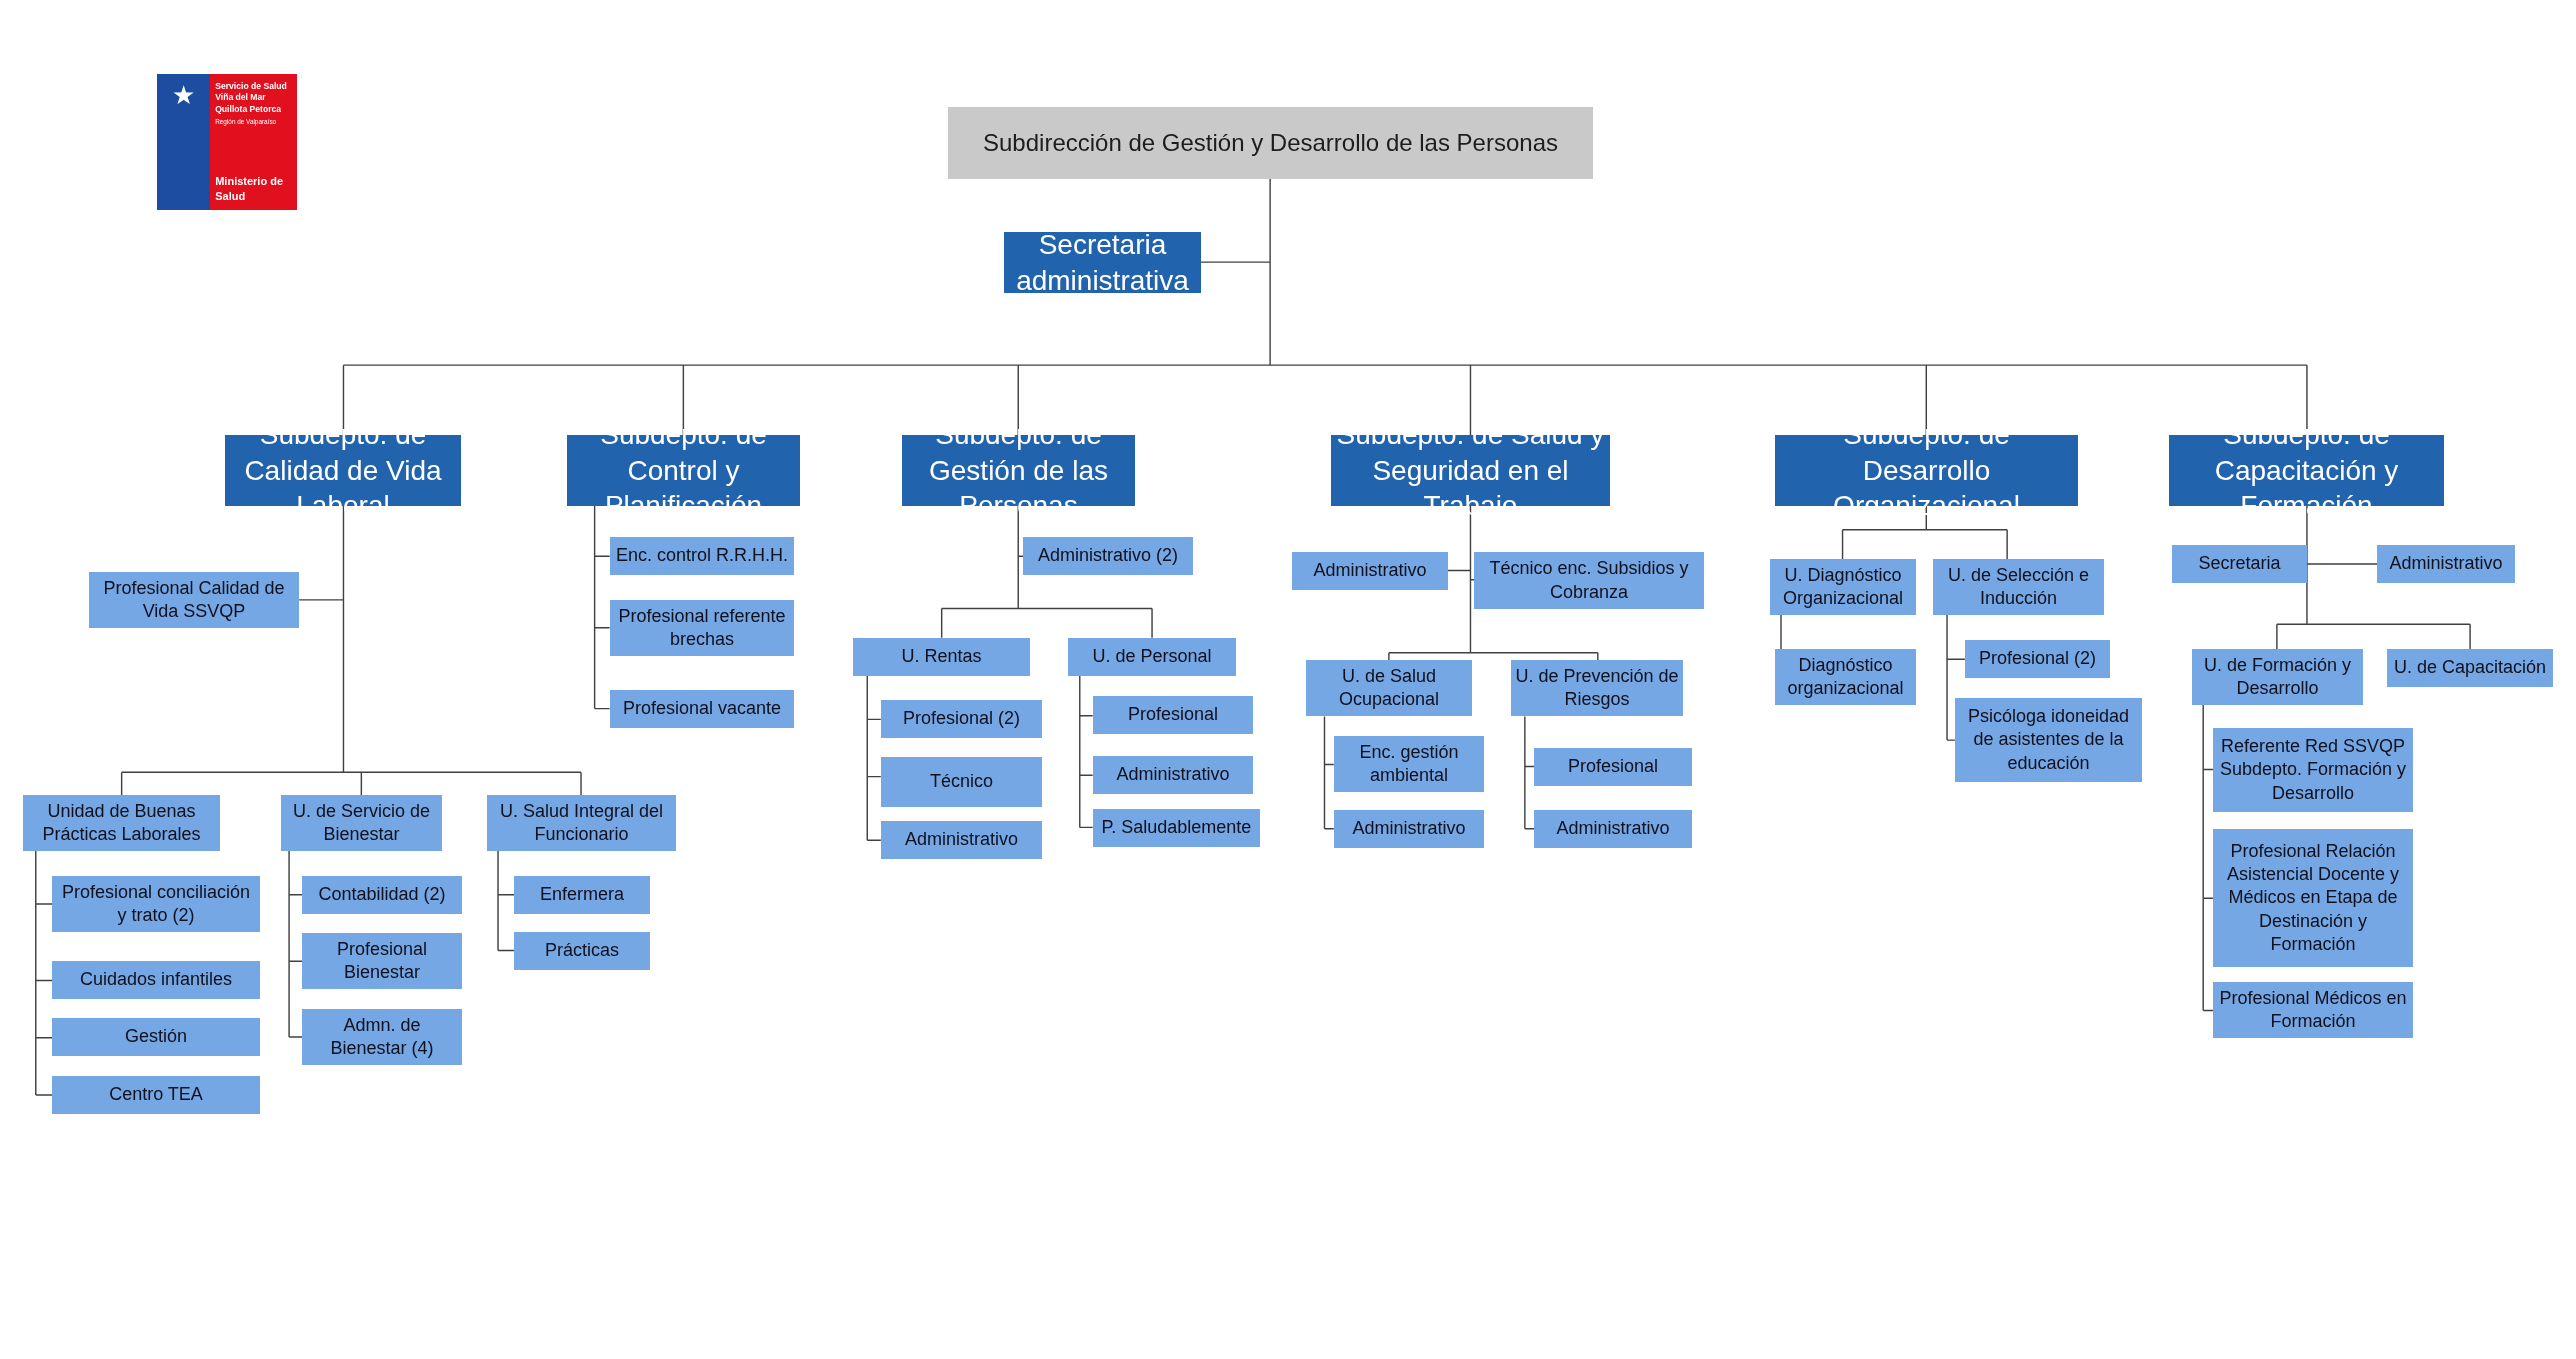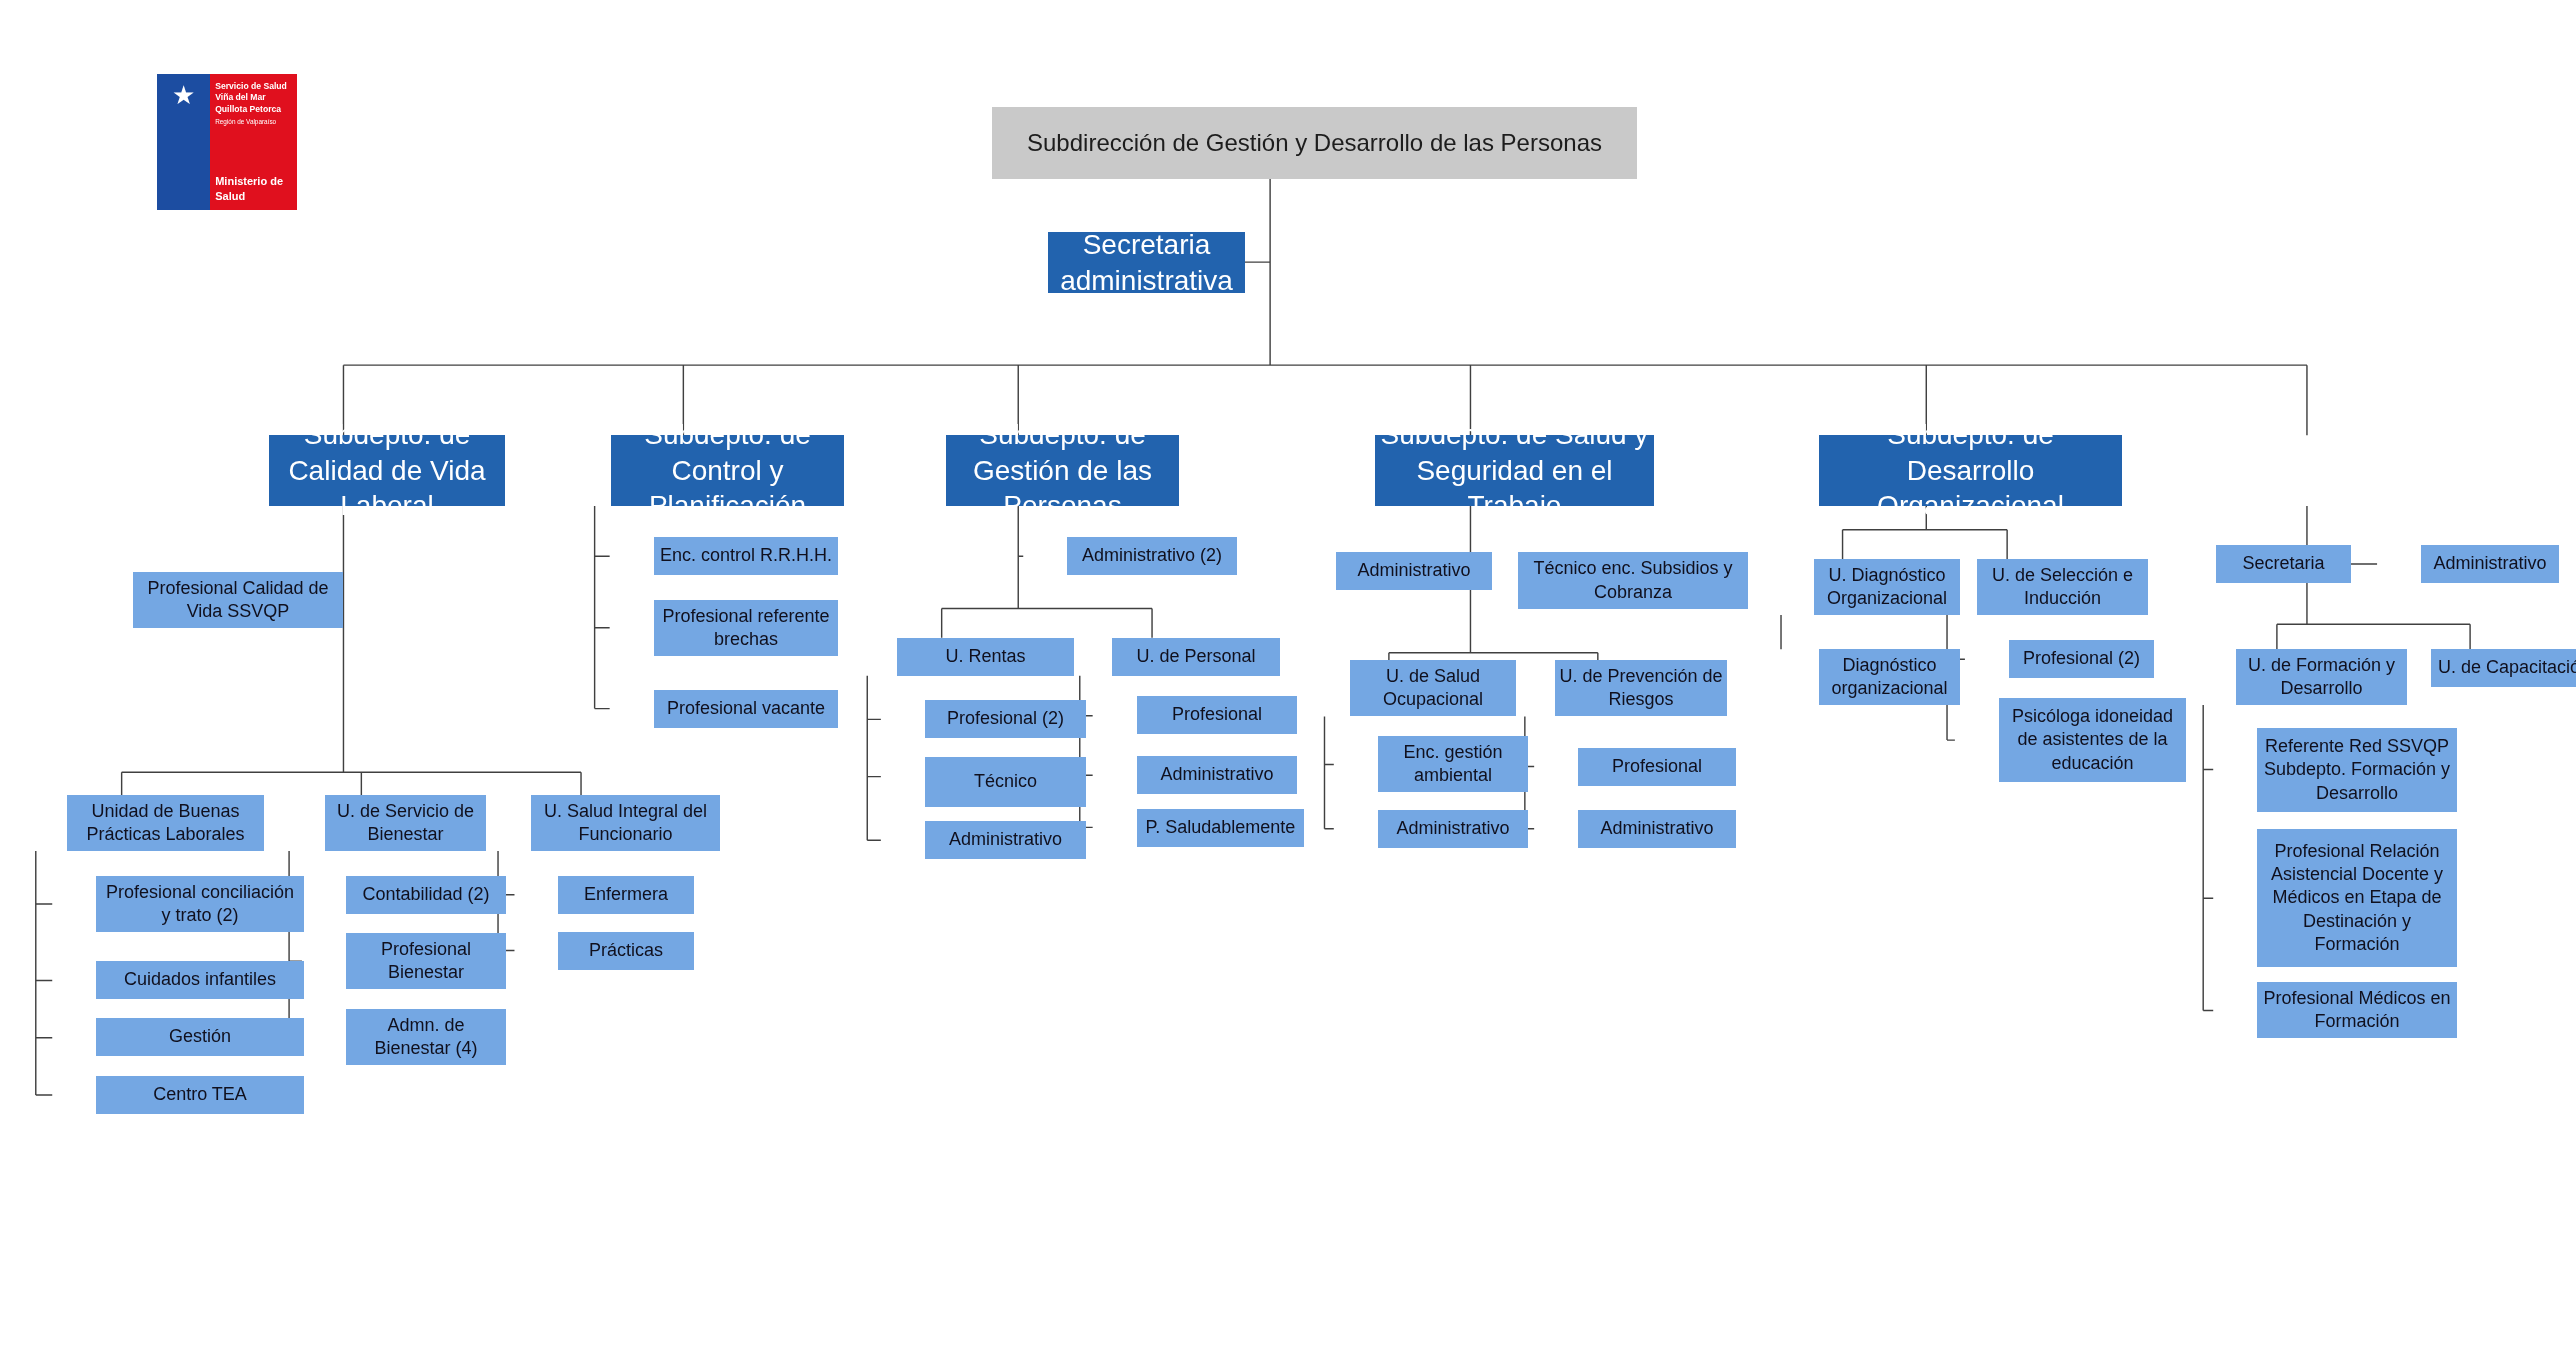--- a/index.html
+++ b/index.html
@@ -1,20 +1,20 @@
 <!DOCTYPE html>
 <html style="font-size:11.4px"><head>
 <meta charset="utf-8">
 <style>
   html,body{margin:0;padding:0;background:#ffffff;}
   .canvas{position:relative;width:2576px;height:1360px;background:#ffffff;overflow:hidden;
           font-family:"Liberation Sans","DejaVu Sans",sans-serif;}
   .lines{position:absolute;left:0;top:0;}
   .box{position:absolute;display:flex;align-items:center;justify-content:center;
-       text-align:center;box-sizing:border-box;padding:1.4px 4.3px;line-height:1.28;margin-left:44px;}
+       text-align:center;box-sizing:border-box;padding:1.4px 4.3px;line-height:1.28;}
   .root-box{background:#c9c9c9;color:#1d1d1d;font-size:24px;white-space:nowrap;}
   .dept{background:#2263ae;color:#ffffff;font-size:28px;}
   .unit{background:#74a7e3;color:#10101e;font-size:18px;}
   .logo{position:absolute;left:157px;top:74px;width:140px;height:136px;display:flex;}
   .logo-blue{width:38%;background:#1c4da1;position:relative;}
   .logo-star{position:absolute;top:5.7px;left:50%;transform:translateX(-50%);color:#ffffff;font-size:26px;}
   .logo-red{flex:1;background:#e0101e;color:#ffffff;display:flex;flex-direction:column;
             justify-content:space-between;padding:7.2px 5px;font-size:8.6px;font-weight:bold;line-height:1.3;}
   .logo-region{font-size:6.4px;font-weight:normal;margin-top:3.6px;}
   .logo-ministry{font-size:11px;}
@@ -66,20 +66,21 @@
   </div>
 
   <div class="box root-box" style="left:948px;top:107px;width:645px;height:72px">Subdirección de Gestión y Desarrollo de las Personas</div>
   <div class="box dept" style="left:1004px;top:232px;width:197px;height:61px">Secretaria administrativa</div>
 
   <div class="box dept" style="left:225px;top:435px;width:236px;height:71px">Subdepto. de Calidad de Vida Laboral</div>
   <div class="box dept" style="left:567px;top:435px;width:233px;height:71px">Subdepto. de Control y Planificación</div>
   <div class="box dept" style="left:902px;top:435px;width:233px;height:71px">Subdepto. de Gestión de las Personas</div>
   <div class="box dept" style="left:1331px;top:435px;width:279px;height:71px">Subdepto. de Salud y Seguridad en el Trabajo</div>
   <div class="box dept" style="left:1775px;top:435px;width:303px;height:71px">Subdepto. de Desarrollo Organizacional</div>
+  <div class="box dept" style="left:2169px;top:435px;width:275px;height:71px">Subdepto. de Capacitación y Formación</div>
 
   <div class="box unit" style="left:89px;top:572px;width:210px;height:56px">Profesional Calidad de Vida SSVQP</div>
   <div class="box unit" style="left:23px;top:795px;width:197px;height:56px">Unidad de Buenas Prácticas Laborales</div>
   <div class="box unit" style="left:52px;top:876px;width:208px;height:56px">Profesional conciliación y trato (2)</div>
   <div class="box unit" style="left:52px;top:961px;width:208px;height:38px">Cuidados infantiles</div>
   <div class="box unit" style="left:52px;top:1018px;width:208px;height:38px">Gestión</div>
   <div class="box unit" style="left:52px;top:1076px;width:208px;height:38px">Centro TEA</div>
   <div class="box unit" style="left:281px;top:795px;width:161px;height:56px">U. de Servicio de Bienestar</div>
   <div class="box unit" style="left:302px;top:876px;width:160px;height:38px">Contabilidad (2)</div>
   <div class="box unit" style="left:302px;top:933px;width:160px;height:56px">Profesional Bienestar</div>

